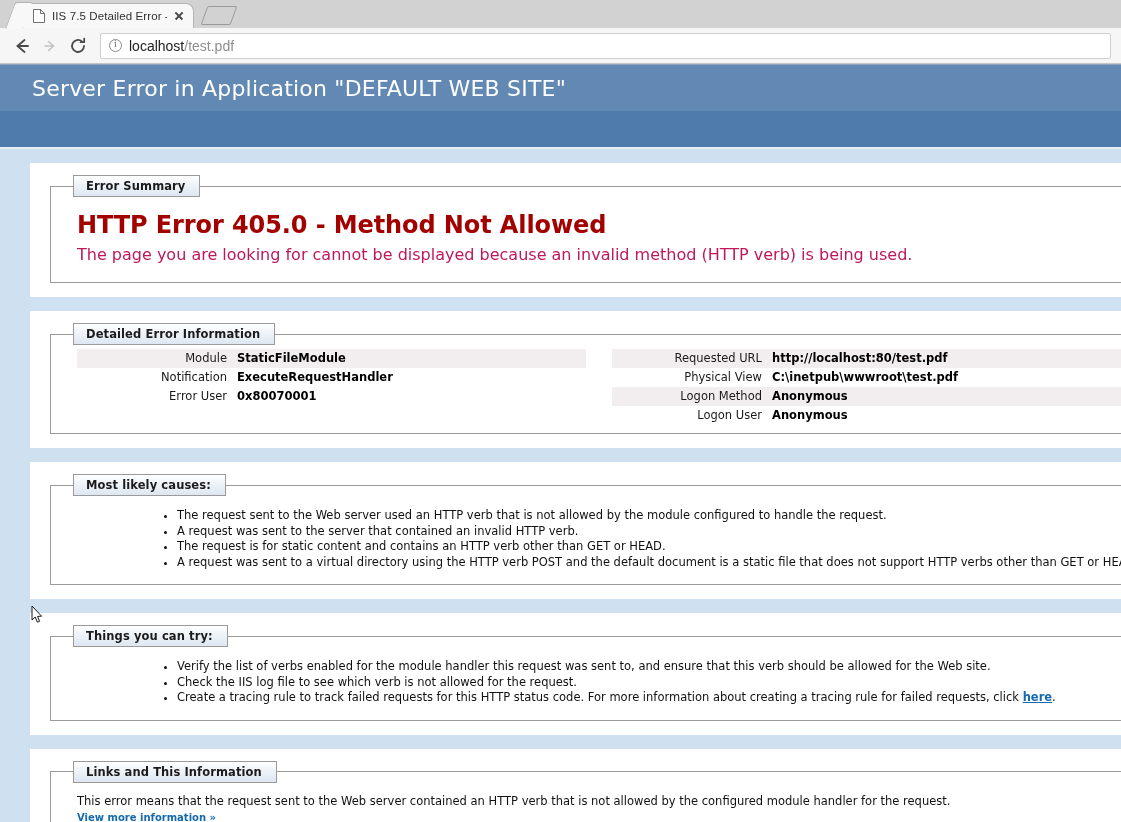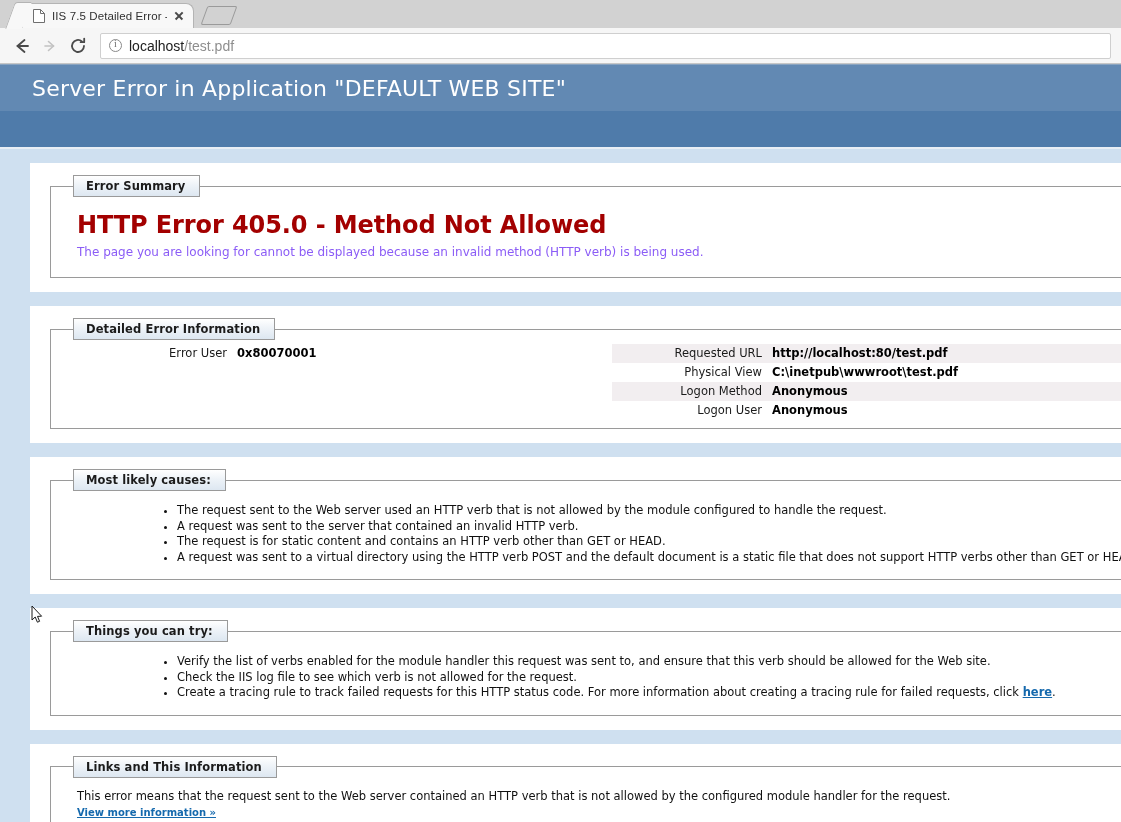--- a/index.html
+++ b/index.html
@@ -208,22 +208,22 @@
 
   .err-title {
     color: #a30000;
     font-size: 24px;
     font-weight: bold;
     font-family: "DejaVu Sans", sans-serif;
     margin: 8px 0 4px 0;
     letter-spacing: -.1px;
   }
   .err-sub {
-    color: #8b5cf6;
-    font-size: 12px;
+    color: #be185d;
+    font-size: 16px;
     font-family: "DejaVu Sans", sans-serif;
     margin: 6px 0 10px 0;
   }
 
   
   .detail-cols {
     display: flex;
     gap: 26px;
     padding: 4px 0 0 14px;
   }
@@ -366,20 +366,28 @@
 
     <div class="band"></div>
 
     <div class="panel">
       <fieldset class="box">
         <legend>Detailed Error Information</legend>
         <div class="detail-cols">
           <div class="detail-col">
             <table class="kv">
               <tbody>
+                  <tr class="alt">
+                <td class="k">Module</td>
+                <td class="v">StaticFileModule</td>
+              </tr>
+              <tr>
+                <td class="k">Notification</td>
+                <td class="v">ExecuteRequestHandler</td>
+              </tr>
               <tr>
                 <td class="k">Error User</td>
                 <td class="v">0x80070001</td>
               </tr>
             </tbody>
               </table>
           </div>
           <div class="detail-col">
             <table class="kv">
               <tbody>

